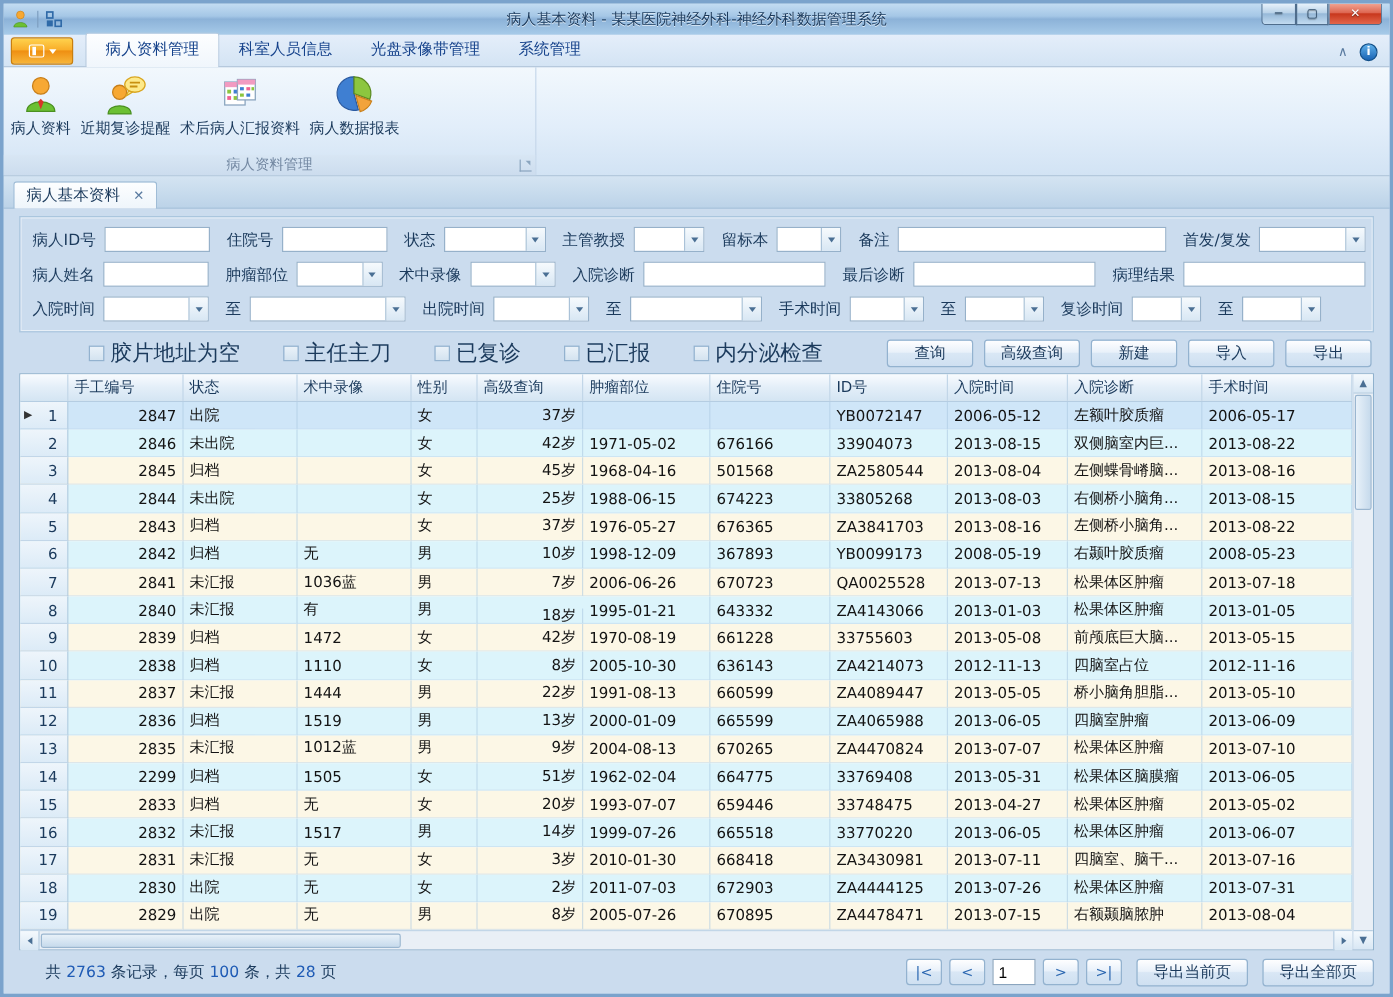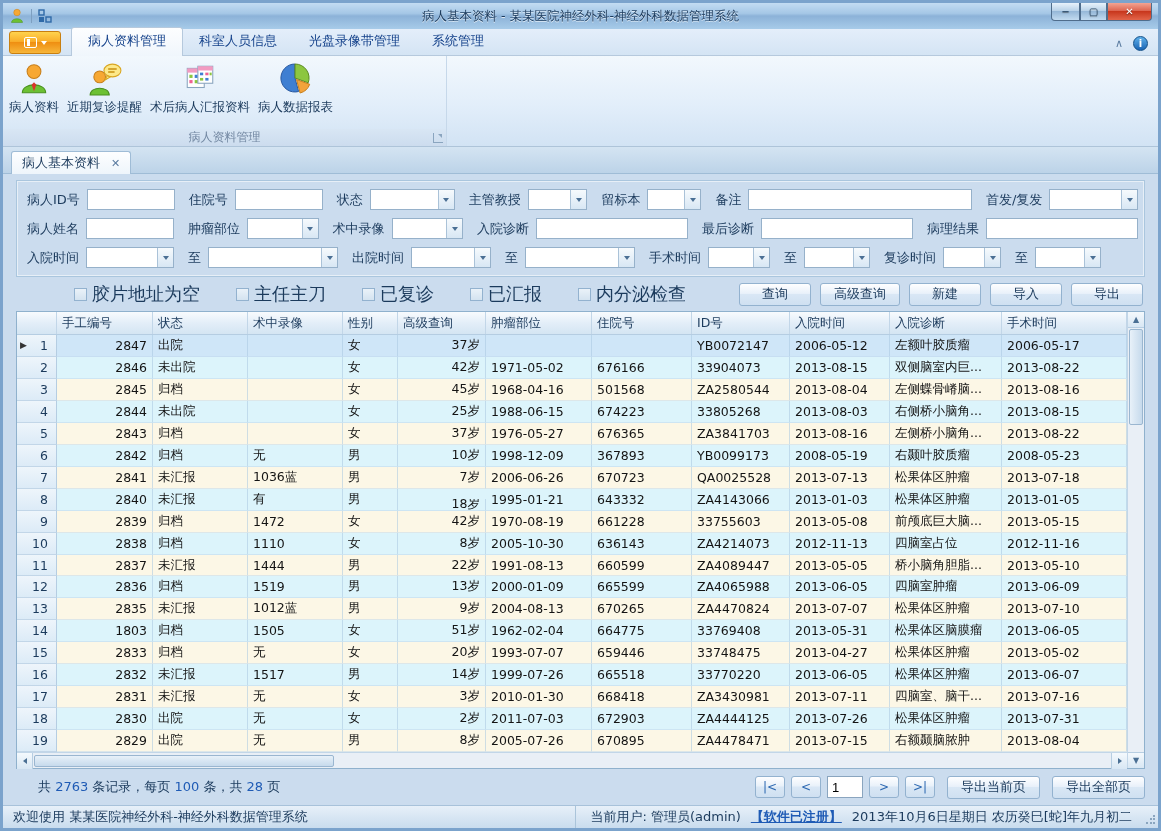--- a/index.html
+++ b/index.html
@@ -576,21 +576,21 @@
               <div class="gcell" style="width: 100px;">670265</div>
               <div class="gcell" style="width: 98px;">ZA4470824</div>
               <div class="gcell" style="width: 100px;">2013-07-07</div>
               <div class="gcell" style="width: 112px;">松果体区肿瘤</div>
               <div class="gcell" style="width: 100px; flex: 1 1 0%;">2013-07-10</div>
             </div>
             <div class="grow even">
               <div class="gcell gind" style="width: 40px;">
                 <span class="rownum">14</span>
               </div>
-              <div class="gcell r" style="width: 96px;">1803</div>
+              <div class="gcell r" style="width: 96px;">2299</div>
               <div class="gcell" style="width: 95px;">归档</div>
               <div class="gcell" style="width: 95px;">1505</div>
               <div class="gcell" style="width: 55px;">女</div>
               <div class="gcell r" style="width: 88px;">51岁</div>
               <div class="gcell" style="width: 106px;">1962-02-04</div>
               <div class="gcell" style="width: 100px;">664775</div>
               <div class="gcell" style="width: 98px;">33769408</div>
               <div class="gcell" style="width: 100px;">2013-05-31</div>
               <div class="gcell" style="width: 112px;">松果体区脑膜瘤</div>
               <div class="gcell" style="width: 100px; flex: 1 1 0%;">2013-06-05</div>
@@ -702,23 +702,14 @@
         <input class="pinput" value="1" style="">
         <div class="pbtn">&gt;</div>
         <div class="pbtn">&gt;|</div>
         <div class="btn ebtn">导出当前页</div>
         <div class="btn ebtn">导出全部页</div>
       </div>
     </div>
 
   </div>
 
-  <div class="statusbar">
-    <span class="sb-left">欢迎使用 某某医院神经外科-神经外科数据管理系统</span>
-    <div class="sb-right">
-      <span>当前用户: 管理员(admin)</span>
-      <span class="sb-link">【软件已注册】</span>
-      <span>2013年10月6日星期日 农历癸巳[蛇]年九月初二</span>
-    </div>
-    <div class="grip"></div>
-  </div>
 
 </div>
 
 </body></html>

